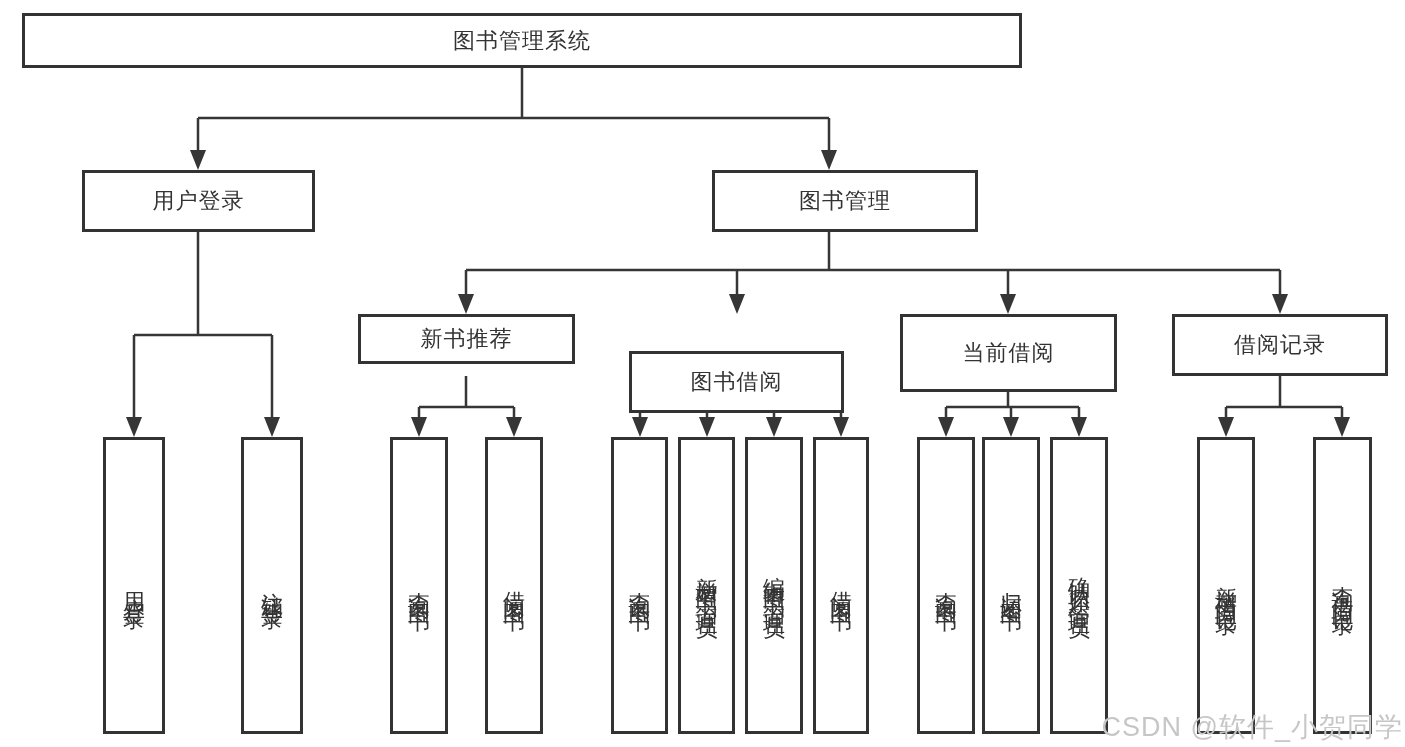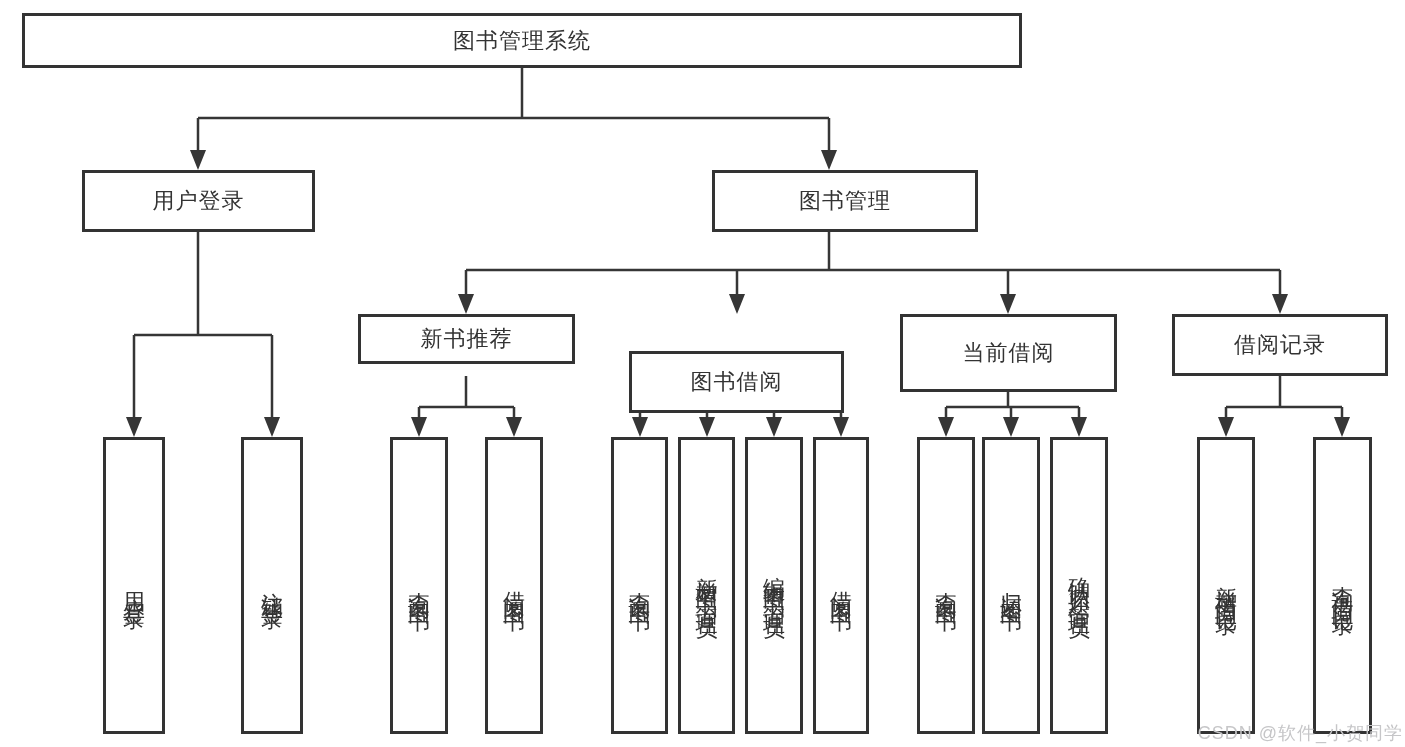--- a/index.html
+++ b/index.html
@@ -66,21 +66,21 @@
   .l8  { left: 813px;  width: 56px; }
   .l9  { left: 917px;  width: 58px; }
   .l10 { left: 982px;  width: 58px; }
   .l11 { left: 1050px; width: 58px; }
   .l12 { left: 1197px; width: 58px; }
   .l13 { left: 1313px; width: 59px; }
   .watermark {
     position: absolute;
     right: 2px;
     bottom: 2px;
-    font-size: 18px;
+    font-size: 27px;
     color: #c6c6c8;
     letter-spacing: 1px;
     z-index: 5;
     white-space: nowrap;
     text-align: center;
   }
 </style>
 </head>
 <body>
 

